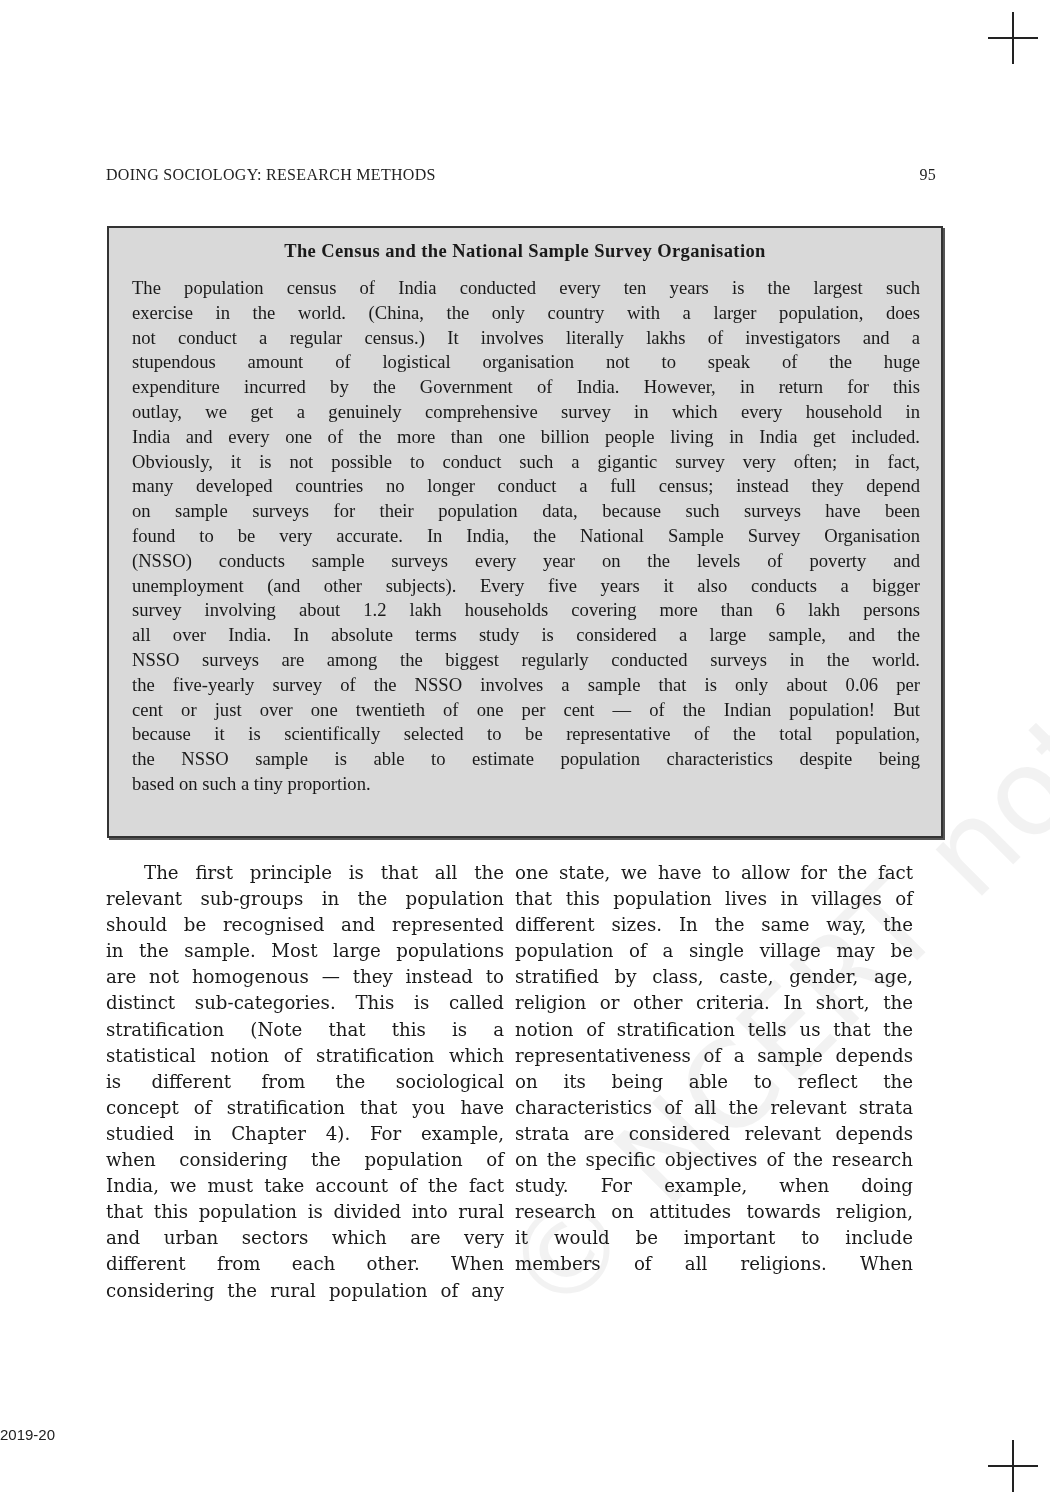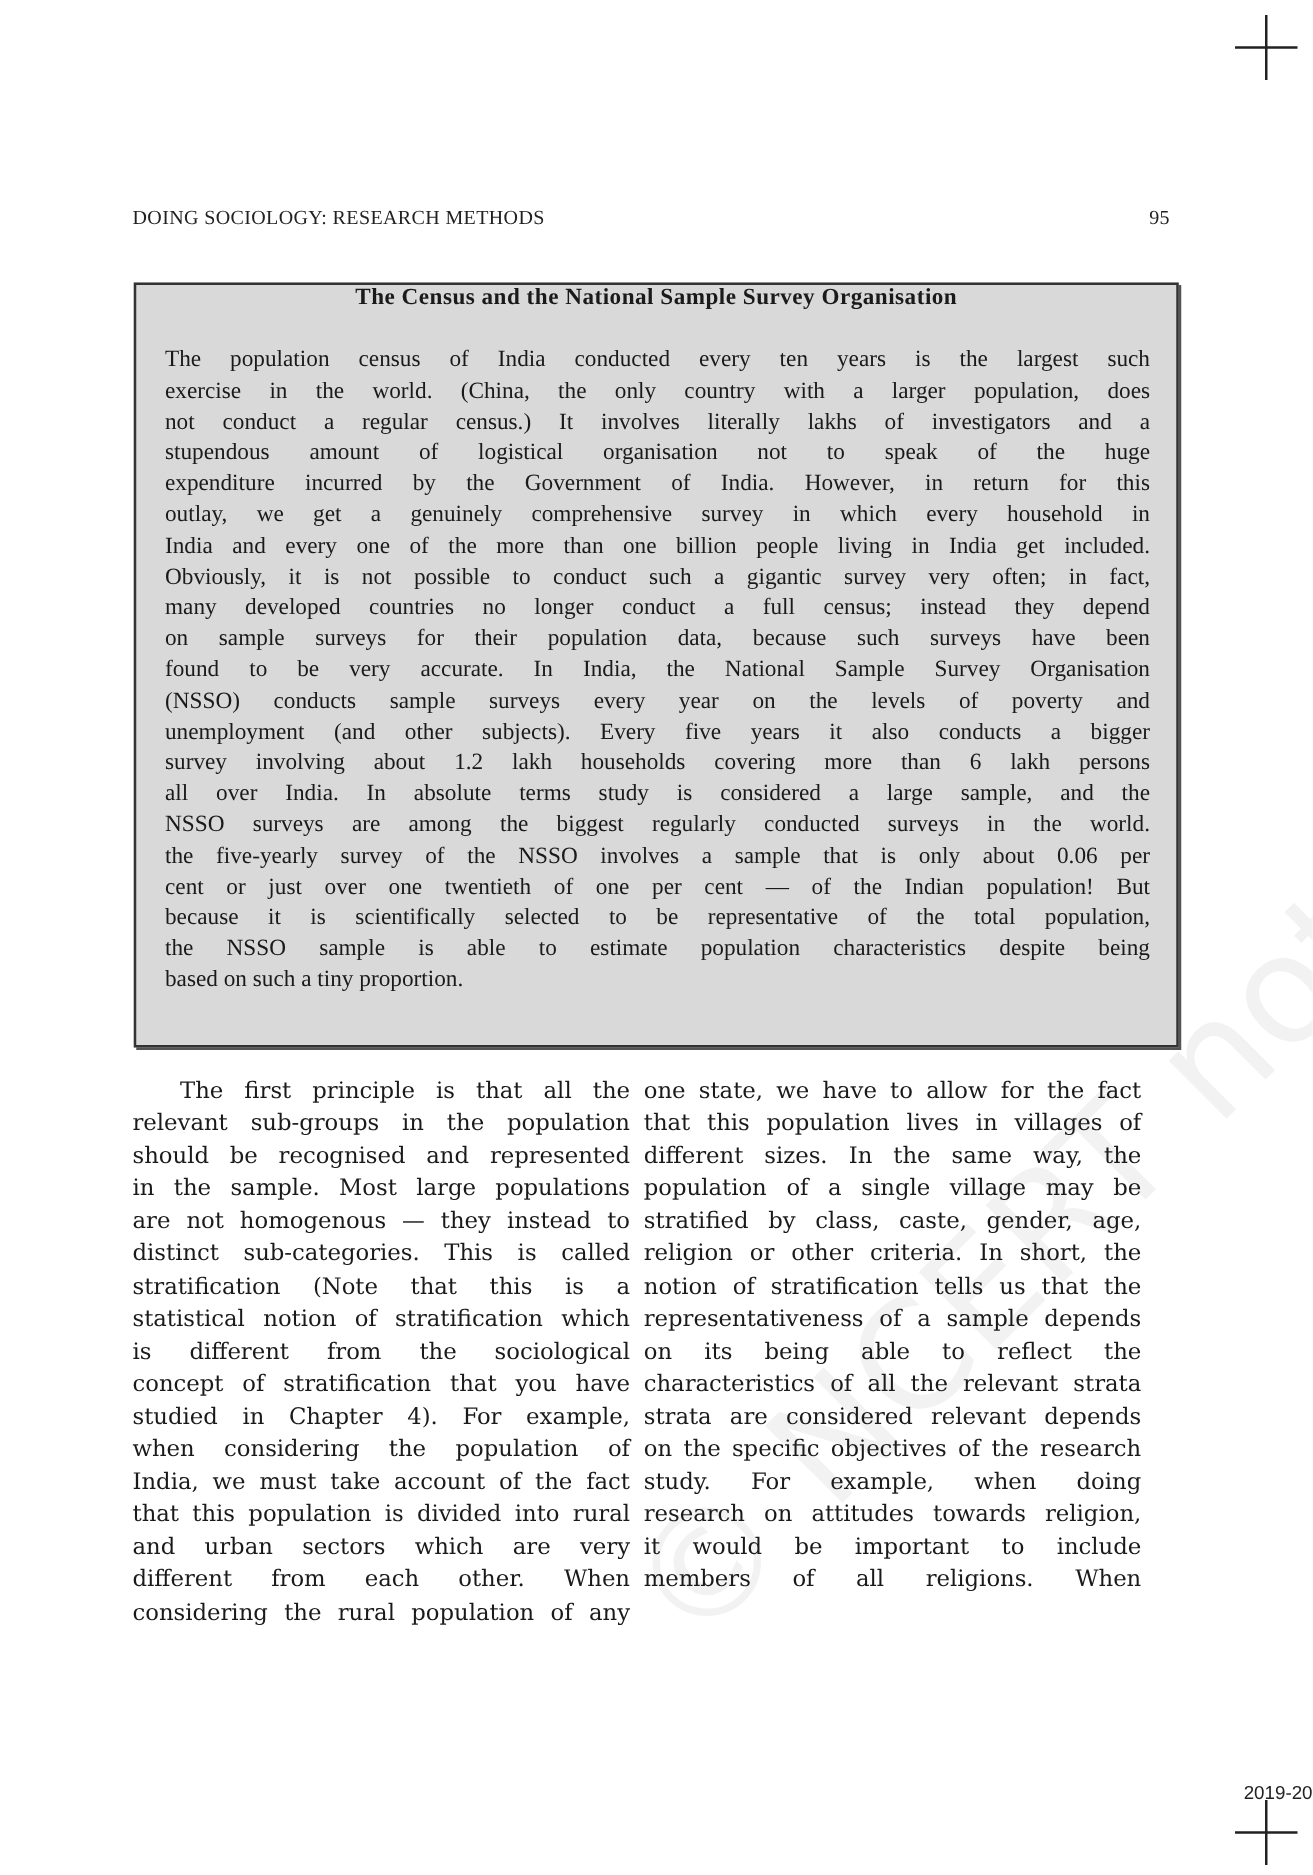--- a/index.html
+++ b/index.html
@@ -3,30 +3,30 @@
 <meta charset="utf-8">
 <style>
   html, body { margin:0; padding:0; background:#ffffff; }
   body { width:1050px; height:1500px; position:relative; overflow:hidden; font-family:"DejaVu Serif", serif; color:#1a1a1a; }
   .crop { position:absolute; }
   .crop .h { position:absolute; background:#222; height:2px; }
   .crop .v { position:absolute; background:#222; width:2px; }
   .running-head { position:absolute; top:166px; left:106px; width:830px; font-family:"Liberation Serif", serif; font-size:16px; letter-spacing:0.3px; color:#222; }
   .running-head .page-num { position:absolute; right:0; top:0; }
   .box { position:absolute; left:107px; top:226px; width:832px; height:608px; background:#d9d9d9; border:2px solid #333; box-shadow:2px 2px 0 #555; }
-  .box-title { text-align:center; font-family:"Liberation Serif", serif; font-weight:bold; font-size:18.5px; letter-spacing:0.4px; }
+  .box-title { text-align:center; font-family:"Liberation Serif", serif; font-weight:bold; font-size:18.5px; margin-top:13px; letter-spacing:0.4px; }
   .box-body { position:absolute; left:23px; top:48px; width:788px; font-family:"Liberation Serif", serif; font-size:18.6px; line-height:24.8px; text-align:justify; }
   .box-body .ln { display:block; text-align:justify; text-align-last:justify; white-space:nowrap; height:24.8px; }
   .box-body .ln.last { text-align-last:left; }
   .col { position:absolute; top:860px; width:398px; font-family:"DejaVu Serif", serif; font-size:18.2px; line-height:26.1px; }
   .col .ln { display:block; text-align:justify; text-align-last:justify; white-space:nowrap; height:26.1px; }
   .col-left { left:106px; }
   .col-right { left:515px; }
   .indent { padding-left:38px; }
-  .footer { position:absolute; top:1426px; left:0; width:1050px; text-align:right; font-family:"Liberation Sans", sans-serif; font-size:15px; color:#222; }
+  .footer { position:absolute; top:1426px; left:0; width:1050px; text-align:left; font-family:"Liberation Sans", sans-serif; font-size:15px; color:#222; }
   .watermark { position:absolute; left:250px; top:560px; font-family:"DejaVu Sans", sans-serif; font-size:120px; color:rgba(0,0,0,0.05); transform:rotate(-45deg); white-space:nowrap; pointer-events:none; }
 </style>
 </head>
 <body>
 
 <div class="crop" style="left:988px; top:12px; width:50px; height:52px;">
   <div class="h" style="left:0; top:25px; width:50px;"></div>
   <div class="v" style="left:24px; top:0; height:52px;"></div>
 </div>
 <div class="crop" style="left:988px; top:1440px; width:50px; height:52px;">

